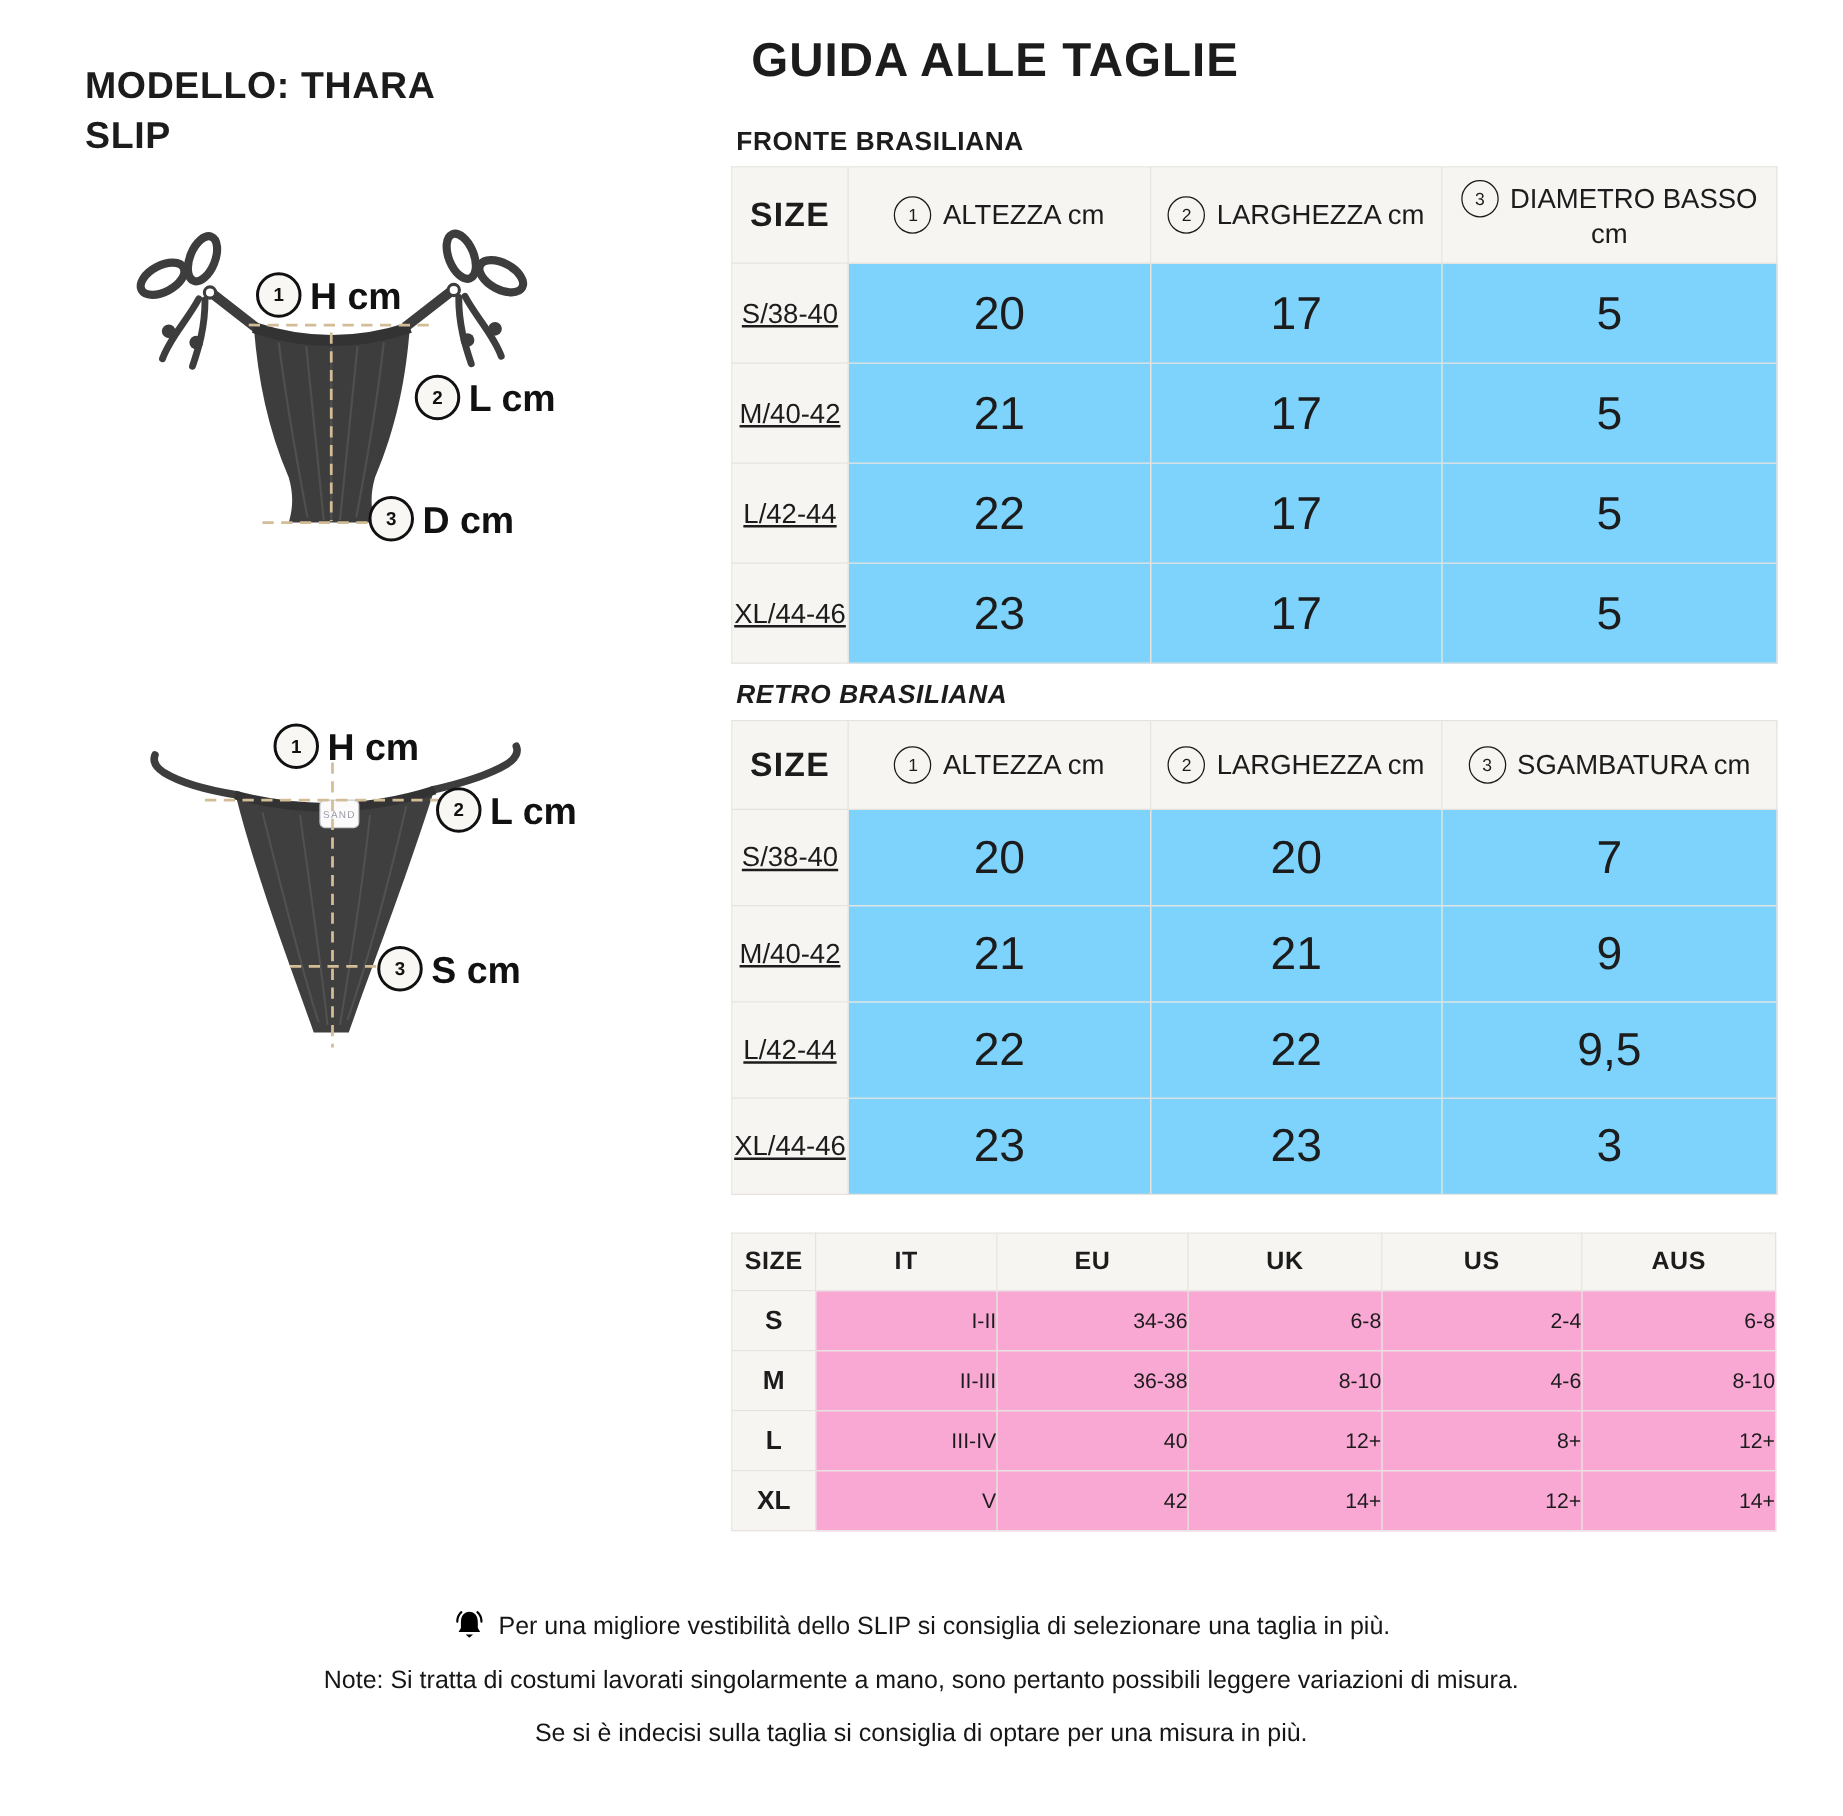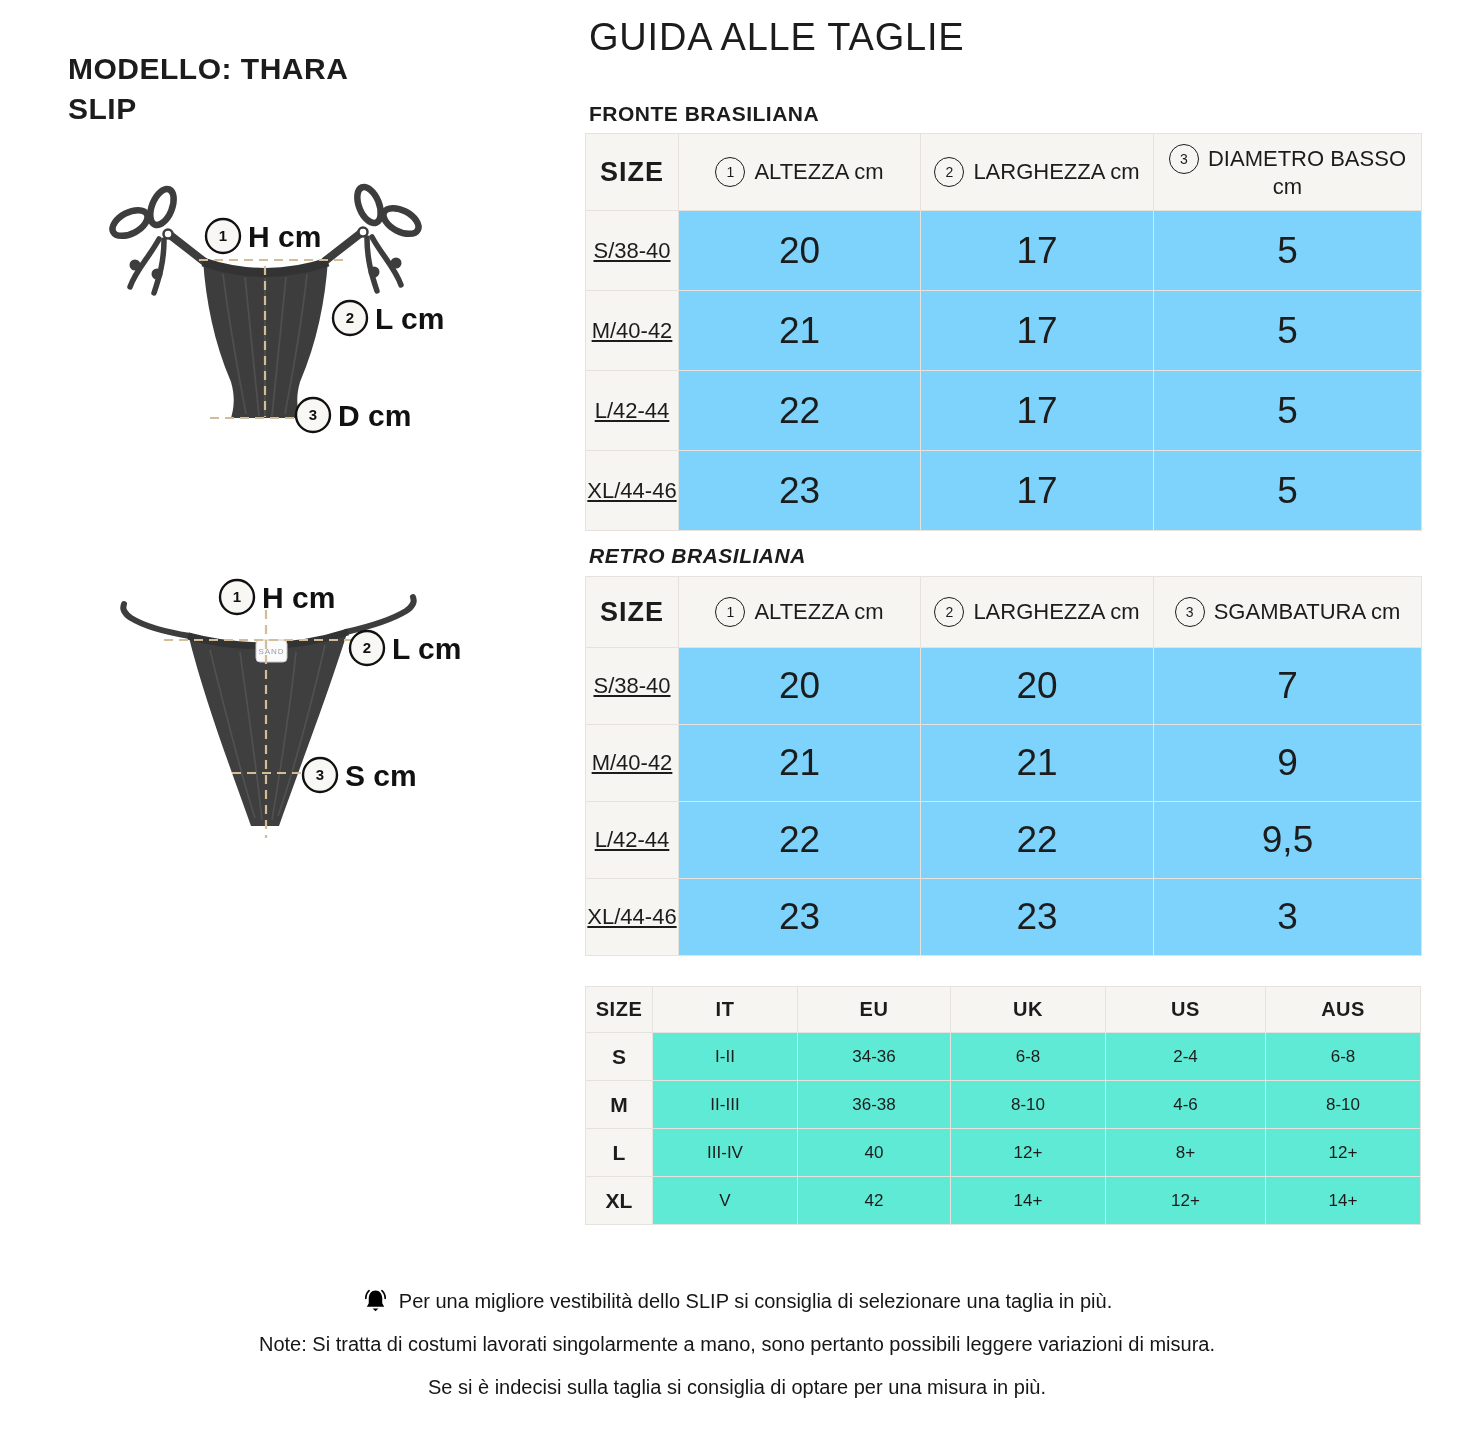--- a/index.html
+++ b/index.html
@@ -3,21 +3,21 @@
 <meta charset="utf-8">
 <style>
   * { box-sizing: border-box; }
   html,body { margin:0; padding:0; }
   body {
     width:1474px; height:1453px; position:relative; overflow:hidden;
     background:#ffffff; color:var(--text,#1c1c1c);
     font-family:"Liberation Sans", sans-serif;
   }
   .model-title { position:absolute; left:52px; top:33px; font-size:30px; font-weight:700; letter-spacing:.5px; line-height:1.32; margin:16px; }
-  .guide-title { position:absolute; left:589px; top:16px; font-size:38px; font-weight:400; letter-spacing:.8px; margin:0; }
+  .guide-title { position:absolute; left:589px; top:16px; font-size:38px; font-weight:700; letter-spacing:.8px; margin:12px; }
   .section-label { position:absolute; left:589px; font-size:21px; font-weight:700; letter-spacing:.5px; }
   #front-section-label { top:102px; }
   #back-section-label  { top:544px;font-style:italic; }
 
   .diagram { position:absolute; }
   #front-diagram { left:60px;  top:170px; }
   #back-diagram  { left:100px; top:560px; }
   .ann-num   { font-size:15px; font-weight:600; fill:#111; }
   .ann-label { font-size:30px; font-weight:700; fill:#111; }
   .tag-text  { font-size:8px; fill:#9a99a5; letter-spacing:1px; }
@@ -47,21 +47,21 @@
     font-size:14px; font-weight:500; margin-right:9px; vertical-align:middle;
   }
 
   .conv-table { top:986px; width:835px; }
   .conv-table col.k0 { width:67px; }  .conv-table col.k1 { width:145px; }
   .conv-table col.k2 { width:153px; } .conv-table col.k3 { width:155px; }
   .conv-table col.k4 { width:160px; } .conv-table col.k5 { width:155px; }
   .conv-table thead th { height:46px; background:var(--table-header-bg,#f6f5f2); font-size:20px; font-weight:600; letter-spacing:.5px; }
   .conv-table tbody tr { height:48px; }
   .conv-table tbody th { background:var(--table-header-bg,#f6f5f2); font-size:21px; font-weight:600; }
-  .conv-table tbody td { background:#5eead4; font-size:17px; font-weight:500; }
+  .conv-table tbody td { background:#f9a8d4; font-size:17px; font-weight:500;text-align:right; }
 
   .notes { position:absolute; left:0; top:1288px; width:1474px; text-align:center; font-size:20px; color:#161616; }
   .note-line { margin:0 0 17px 0; line-height:26px; }
   .bell { vertical-align:-6px; margin-right:10px; }
 </style>
 </head>
 <body>
 
 <h1 class="model-title"><span>MODELLO: THARA</span><br><span>SLIP</span></h1>
 

